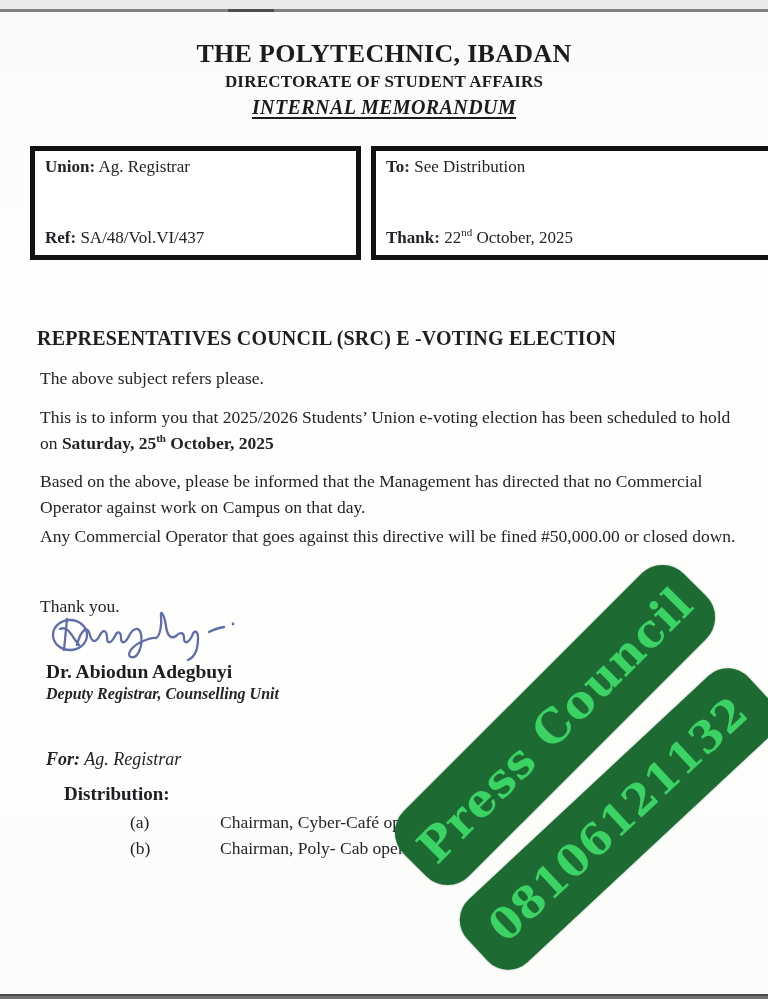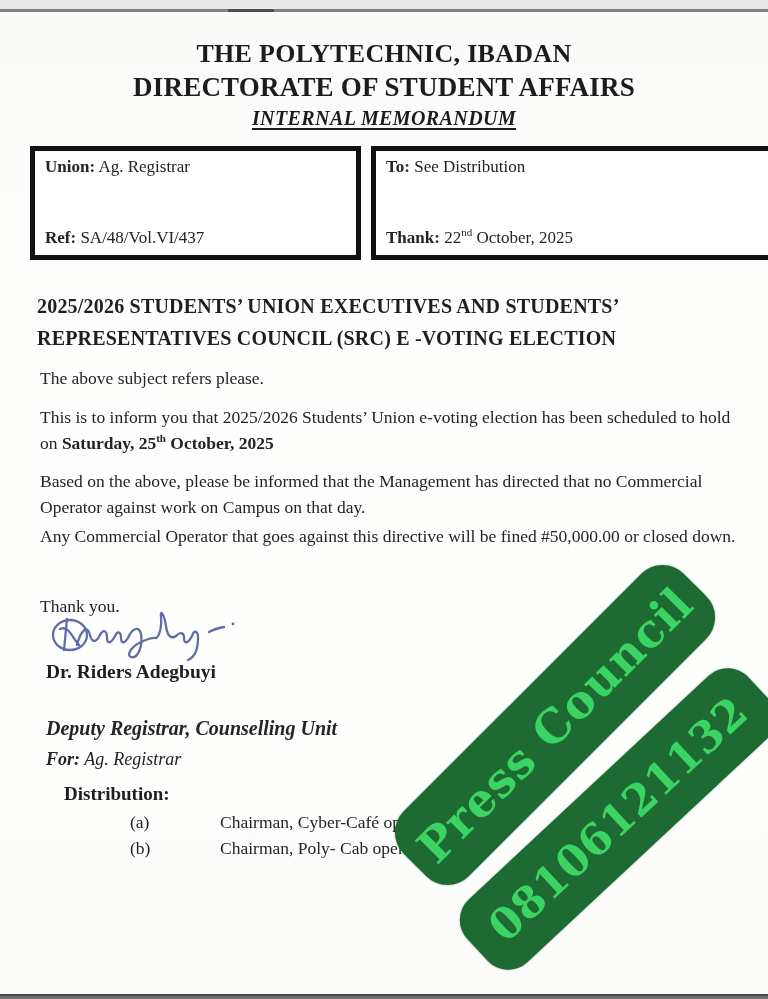--- a/index.html
+++ b/index.html
@@ -11,21 +11,21 @@
     overflow:hidden;
     font-family:"Liberation Serif","DejaVu Serif",serif;
     color:#232329;
   }
   .scan-top-bar{position:absolute;top:0;left:0;width:100%;height:3px;background:#828282;}
   .scan-top-bar:after{content:"";position:absolute;left:228px;top:0;width:46px;height:3px;background:#4d4d4d;}
   .scan-bottom-bar{position:absolute;bottom:0;left:0;width:100%;height:12px;background:#707070;border-top:2px solid #4a4a4a;}
 
   .header-block{position:absolute;top:30px;left:0;width:100%;text-align:center;color:#1b1b20;}
   .inst-title{font-size:26px;font-weight:bold;letter-spacing:.3px;line-height:1.15;}
-  .dir-title{font-size:27px;font-weight:bold;margin-top:3px;letter-spacing:.2px;}
+  .dir-title{font-size:17px;font-weight:bold;margin-top:3px;letter-spacing:.2px;}
   .memo-title{font-size:20px;font-weight:bold;font-style:italic;margin-top:4px;
     text-decoration:underline;text-underline-offset:3px;text-decoration-thickness:2px;letter-spacing:.4px;}
 
   .meta-box{position:absolute;border:5px solid #121212;background:#fff;
     display:flex;flex-direction:column;justify-content:space-between;
     padding:6px 10px 7px 10px;box-sizing:border-box;font-size:17px;}
   .meta-left{left:30px;top:137px;width:331px;height:114px;}
   .meta-right{left:371px;top:137px;width:407px;height:114px;}
   .meta-label{font-weight:bold;}
   sup{font-size:11px;line-height:0;}
@@ -36,21 +36,21 @@
   .bodyline{position:absolute;font-size:17.5px;line-height:1.5;}
   .refer{left:40px;top:356px;width:690px;}
   .p1{left:40px;top:395px;width:694px;}
   .p2{left:40px;top:459px;width:706px;}
   .p3{left:40px;top:514px;width:700px;}
   .closing{left:40px;top:584px;}
   .b{font-weight:bold;}
 
   .signature{position:absolute;left:46px;top:596px;width:215px;height:60px;}
   .sig-name{position:absolute;left:46px;top:652px;font-size:19.5px;font-weight:bold;color:#1d1d23;}
-  .sig-title{position:absolute;left:46px;top:708px;font-size:20px;font-weight:bold;font-style:italic;}
+  .sig-title{position:absolute;left:46px;top:676px;font-size:16px;font-weight:bold;font-style:italic;}
   .sig-for{position:absolute;left:46px;top:740px;font-size:18px;font-style:italic;}
   .sig-for .meta-label{font-style:italic;}
 
   .dist-heading{position:absolute;left:64px;top:774px;font-size:19px;font-weight:bold;color:#1d1d23;}
   .dist-list{position:absolute;left:130px;top:800px;font-size:17.5px;}
   .dist-row{line-height:26px;}
   .dist-tag{display:inline-block;width:90px;}
 
   .stamp{position:absolute;z-index:5;display:flex;align-items:center;justify-content:center;
     font-family:"DejaVu Serif","Liberation Serif",serif;font-weight:bold;letter-spacing:1px;
@@ -88,21 +88,21 @@
       <span class="meta-label">To:</span>
       <span>See Distribution</span>
     </div>
     <div>
       <span class="meta-label">Thank:</span>
       <span><span>22</span><sup>nd</sup><span> October, 2025</span></span>
     </div>
   </div>
 
   <div class="subject">
-    <span>2025/2026 STUDENTS’ UNION EXECUTIVES AND STUDENTS’</span><br>
+    <br>
     <span>REPRESENTATIVES COUNCIL (SRC) E -VOTING ELECTION</span>
   </div>
 
   <div class="bodyline refer">The above subject refers please.</div>
 
   <div class="bodyline p1">
     <span>This is to inform you that 2025/2026 Students’ Union e-voting election has been scheduled to hold on </span><span class="b"><span>Saturday, 25</span><sup>th</sup><span> October, 2025</span></span>
   </div>
 
   <div class="bodyline p2">Based on the above, please be informed that the Management has directed that no Commercial Operator against work on Campus on that day.</div>
@@ -117,21 +117,21 @@
       <path d="M21 14 L18 45 M14 24 C22 20 26 32 33 40"></path>
       <path d="M31 40 C35 24 42 20 44 30 C46 38 50 38 54 30 C57 24 61 25 61 33 C61 39 65 39 69 31 C71 26 75 26 75 33 C75 39 79 39 83 31"></path>
       <path d="M83 31 C87 23 93 21 95 29 C97 41 92 54 85 52 C80 50 85 42 95 37 C102 34 106 32 110 33"></path>
       <path d="M110 33 C114 31 116 20 115 11 C114 5 118 8 120 21 C121 29 124 35 130 31"></path>
       <path d="M130 31 C134 27 138 27 138 33 C138 39 142 39 146 31 C148 25 152 25 152 33 C152 43 149 52 142 55"></path>
       <path d="M163 27 C168 24 173 23 178 22"></path>
       <circle cx="187" cy="19" r="1.4" fill="#4a5a9e" stroke="none"></circle>
     </g>
   </svg>
 
-  <div class="sig-name">Dr. Riders Adegbuyi</div>
+  <div class="sig-name">Dr. Abiodun Adegbuyi</div>
   <div class="sig-title">Deputy Registrar, Counselling Unit</div>
   <div class="sig-for">
     <span class="meta-label">For:</span><span> Ag. Registrar</span>
   </div>
 
   <div class="dist-heading">Distribution:</div>
   <div class="dist-list">
     <div class="dist-row">
       <span class="dist-tag">(a)</span><span>Chairman, Cyber-Café operators</span>
     </div>

